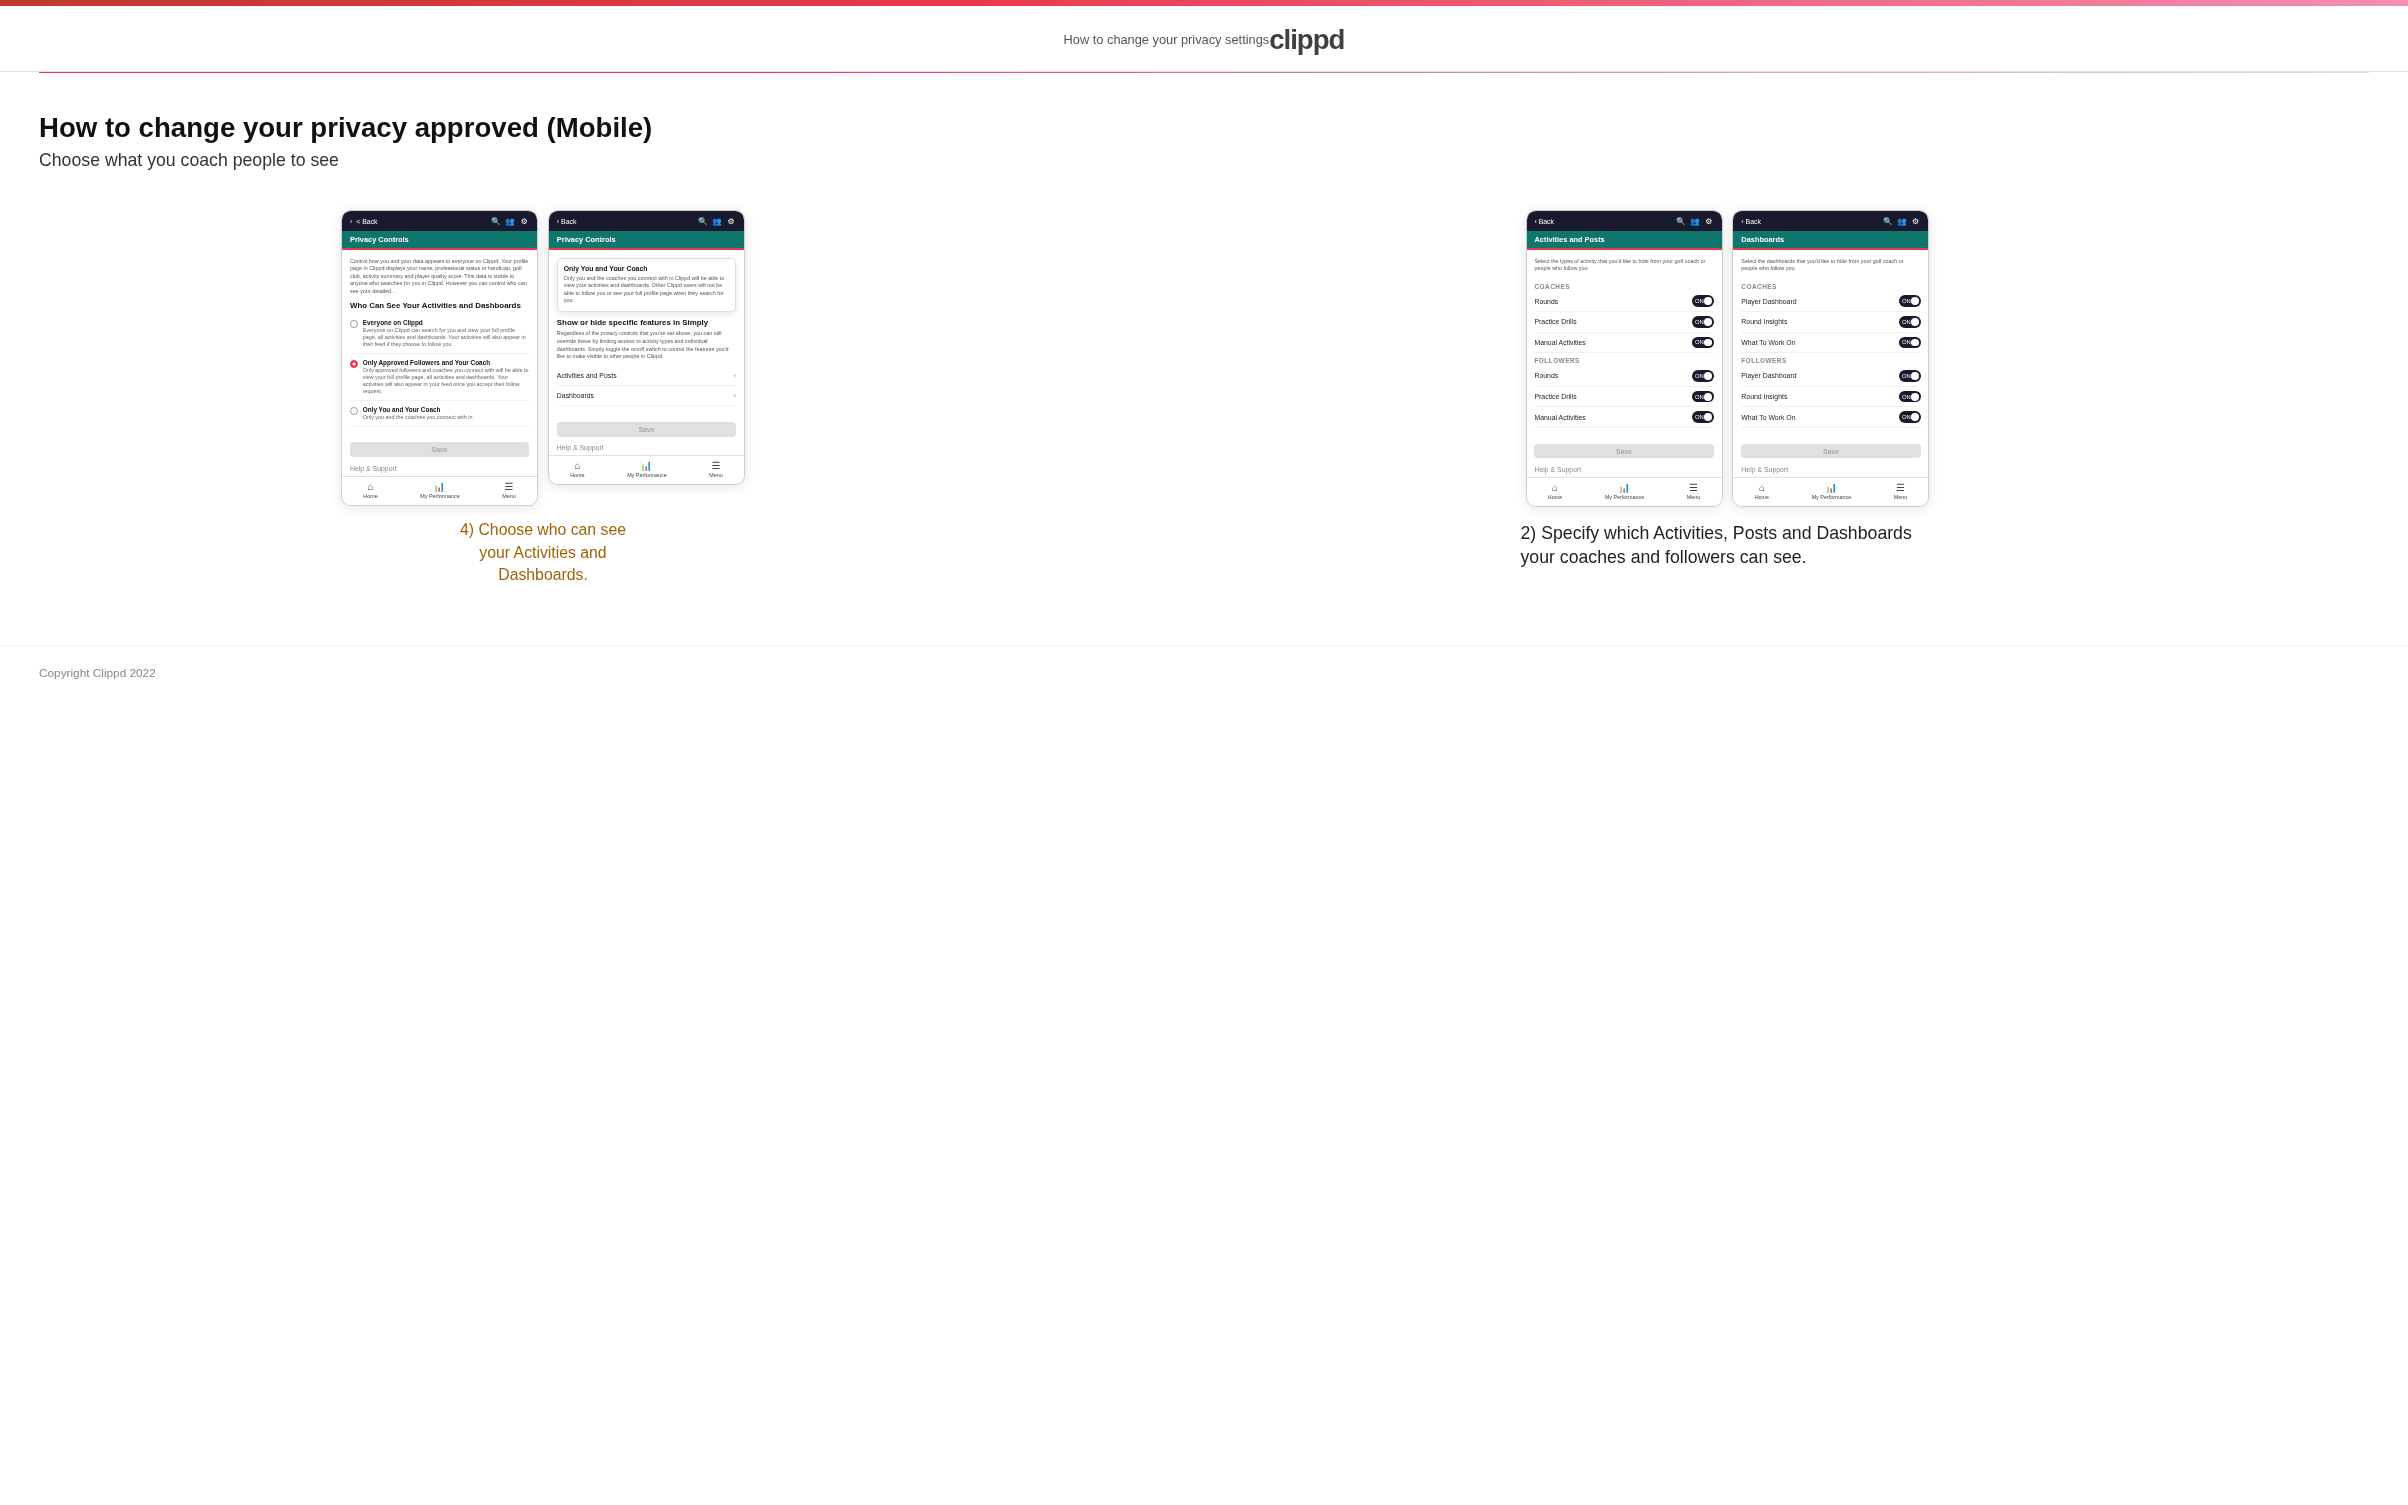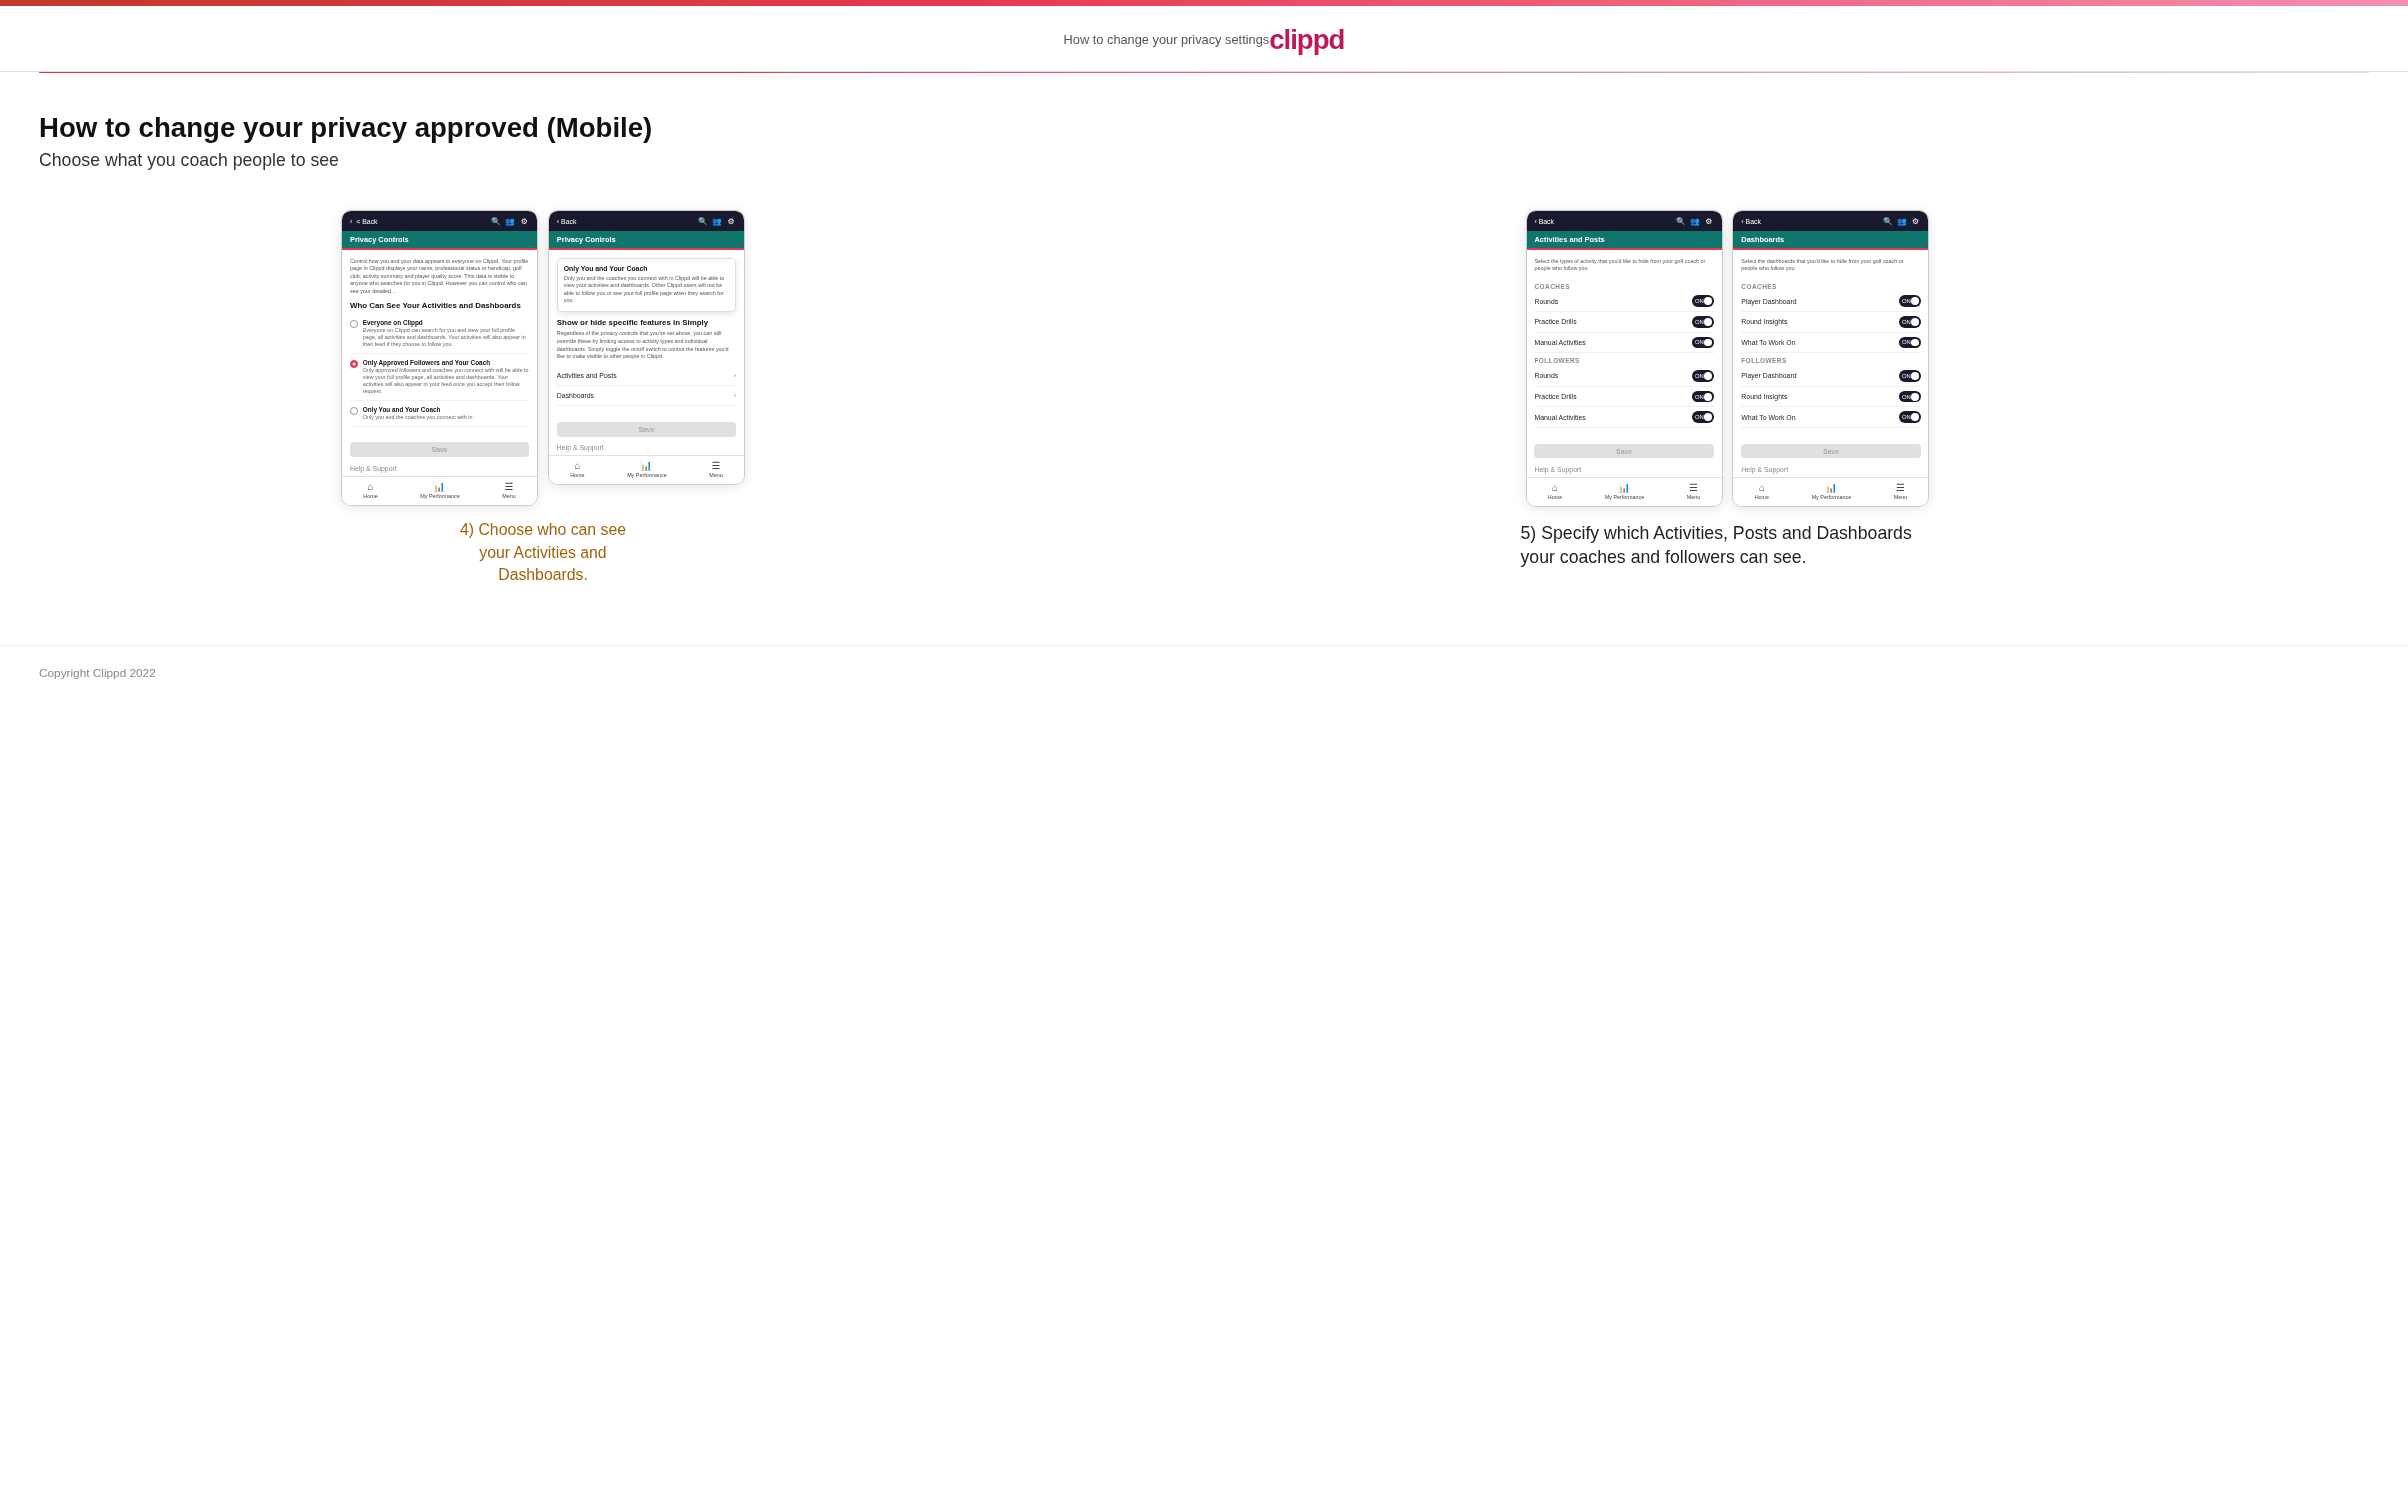--- a/index.html
+++ b/index.html
@@ -18,21 +18,21 @@
       padding: 17.7px 39px 15.8px 39px;
       border-bottom: 1px solid #e0e0e0;
     }
     .header-breadcrumb {
       font-size: 12.8px;
       color: #555;
     }
     .logo {
       font-size: 27.6px;
       font-weight: 700;
-      color: #be185d;
+      color: #404040;
       letter-spacing: -1px;
     }
 
     
     .header-divider {
       height: 1px;
       background: linear-gradient(to right, #e8384f 30%, #e0e0e0 100%);
       margin: 0 39px;
     }
 
@@ -668,21 +668,21 @@
               <div class="phone-nav-item">
                 <div class="phone-nav-icon">☰</div>
                 <div class="phone-nav-label">Menu</div>
               </div>
             </div>
           </div>
         </div>
 
       </div>
 
-      <div class="caption-large">5) Specify which Activities, Posts and Dashboards your  coaches and followers can see.</div>
+      <div class="caption-large">2) Specify which Activities, Posts and Dashboards your  coaches and followers can see.</div>
     </div>
 
   </div>
 </div>
 
 <div class="footer">
   <span>Copyright Clippd 2022</span>
 </div>
 
 

